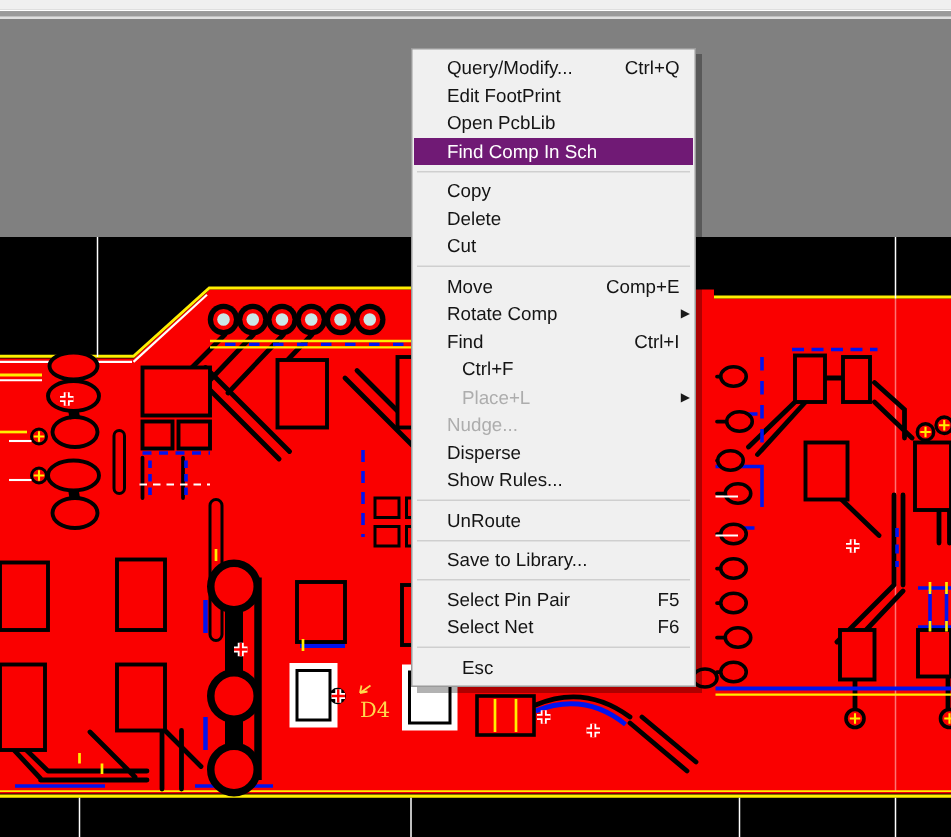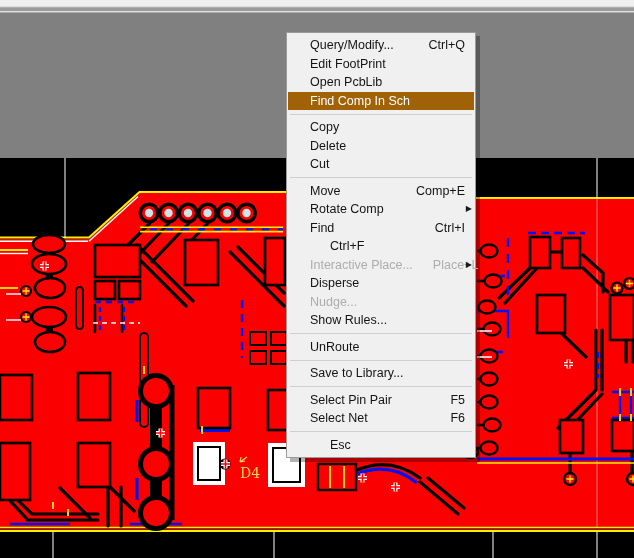--- a/index.html
+++ b/index.html
@@ -1,32 +1,32 @@
 <!DOCTYPE html>
 <html><head>
 <meta charset="utf-8">
 <style>
   html,body{margin:0;padding:0;background:#404040;}
   #screen{position:relative;width:634px;height:558px;overflow:hidden;
           font-family:"Liberation Sans",sans-serif;background:#808080;}
   #bg{position:absolute;left:0;top:0;}
 
   
-  .menu{position:absolute;left:286px;top:32px;width:190px;
+  .menu{position:absolute;left:274px;top:32px;width:190px;
         background:#f0f0f0;border:1px solid #9b9b9b;
         box-shadow:4px 4px 0 rgba(0,0,0,.30);
         padding:3px 1px;box-sizing:border-box;z-index:5;}
   .mi{display:flex;align-items:center;height:18.5px;
       padding:0 9px 0 22px;font-size:12.5px;color:#141414;
       position:relative;white-space:nowrap;cursor:default;}
   .mi .lab{flex:1;}
-  .mi .sc{margin-left:20px;}
+  .mi .sc{margin-left:10px;}
   .mi .arrow{position:absolute;right:2px;top:50%;transform:translateY(-50%);
              font-size:8px;line-height:8px;color:#1a1a1a;}
-  .mi.highlight{background:#a16207;color:#ffffff;align-items:center;}
+  .mi.highlight{background:#701a75;color:#ffffff;align-items:center;}
   .mi.disabled{color:#adadad;}
   .sep{height:0;border-top:1px solid #cfcfcf;margin:3.5px 2px;}
 </style>
 </head>
 <body>
 
 <div id="screen">
 
 <svg id="bg" width="634" height="558" viewBox="0 0 634 558">
 
@@ -283,31 +283,30 @@
     <span class="arrow">▶</span>
   </div>
   <div class="mi">
     <span class="lab">Find</span>
     <span class="sc">Ctrl+I</span>
   </div>
   <div class="mi">
     <span class="sc">Ctrl+F</span>
   </div>
   <div class="mi disabled">
-    <span class="lab">Interactive Place...</span>
     <span class="sc">Place+L</span>
     <span class="arrow">▶</span>
   </div>
-  <div class="mi">
-    <span class="lab">Disperse</span>
-  </div>
   <div class="mi disabled">
     <span class="lab">Nudge...</span>
   </div>
   <div class="mi">
+    <span class="lab">Disperse</span>
+  </div>
+  <div class="mi">
     <span class="lab">Show Rules...</span>
   </div>
 
   <div class="sep"></div>
 
   <div class="mi">
     <span class="lab">UnRoute</span>
   </div>
 
   <div class="sep"></div>

